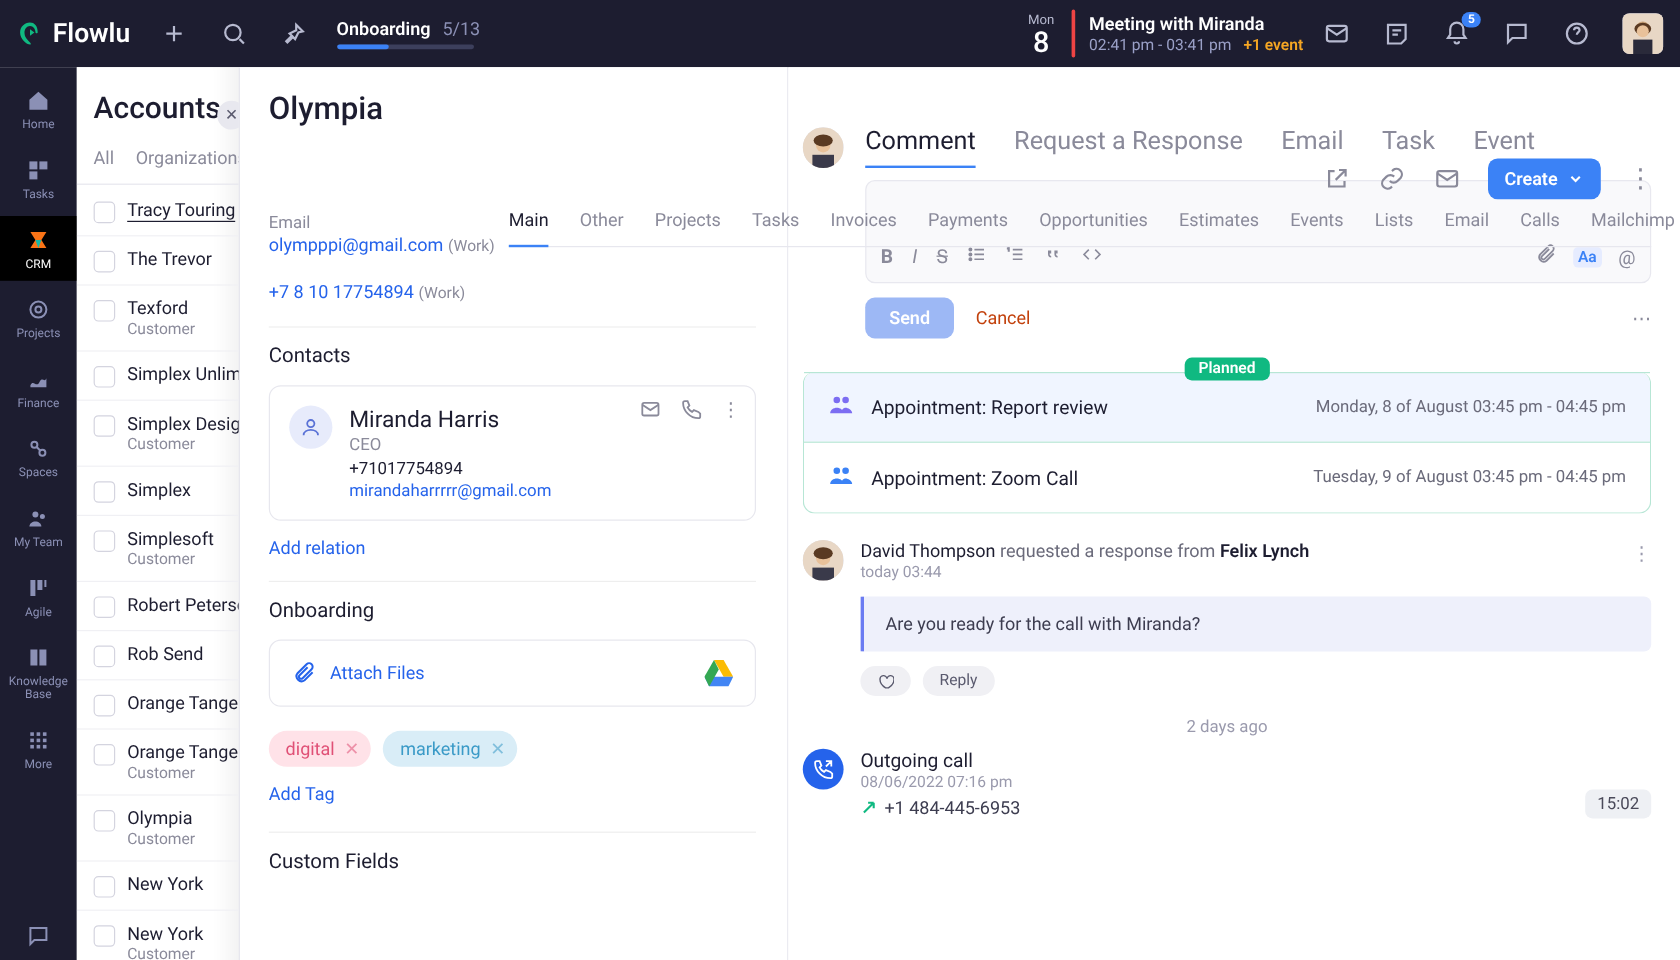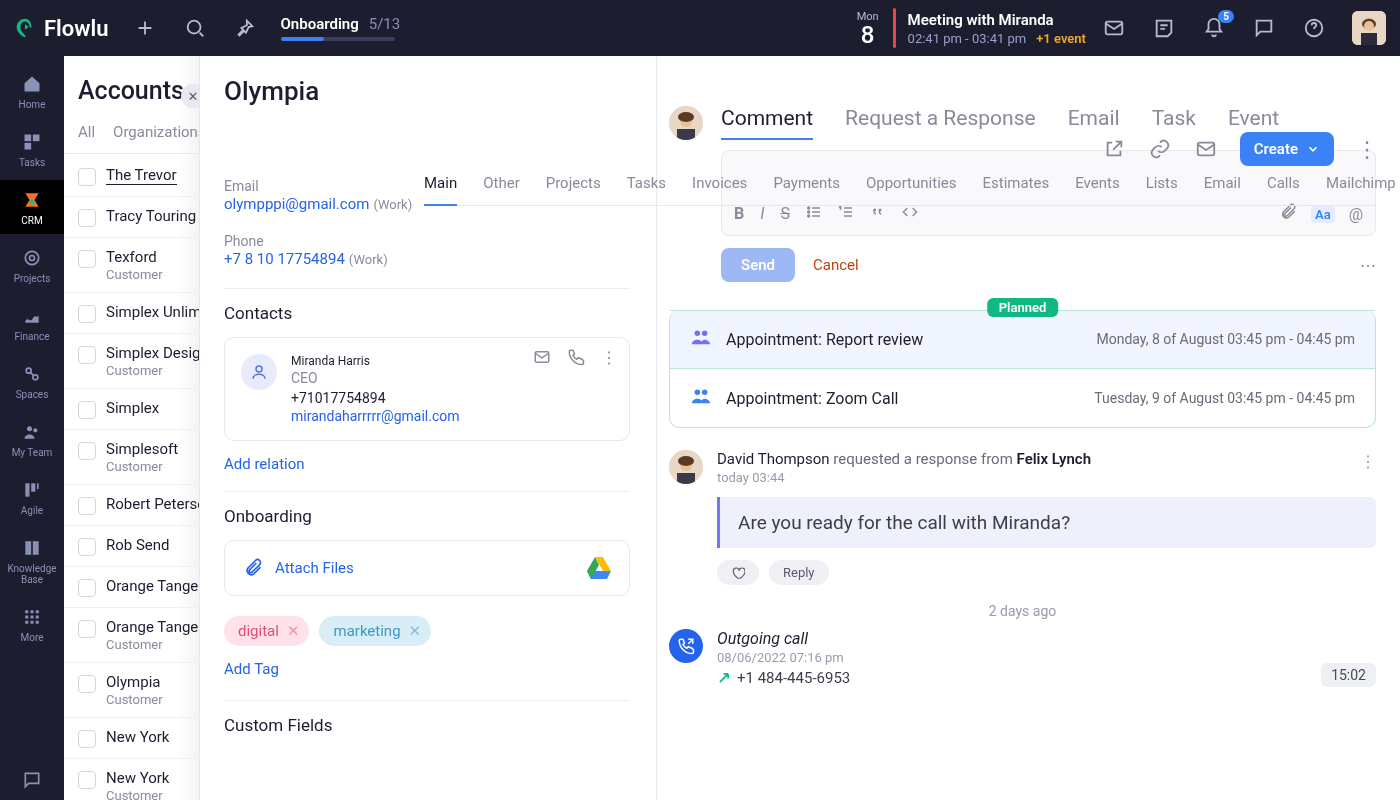--- a/index.html
+++ b/index.html
@@ -66,21 +66,21 @@
   .det-header{display:flex;align-items:center;justify-content:space-between;}
   .det-title{font-size:26px;font-weight:500;}
   .det-body{padding-top:24px;}
   .field-lbl{font-size:14px;color:#8a8a9a;}
   .field-val{font-size:15px;color:#2563eb;margin-top:2px;}
   .field-note{font-size:13px;color:#8a8a9a;margin-left:4px;}
   .field-block{margin-bottom:20px;}
   .section-title{font-size:17px;color:#1d1d30;margin:14px 0 14px;}
   .contact-card{border:1px solid #e7e7ee;border-radius:10px;padding:16px;display:flex;gap:14px;position:relative;}
   .contact-ava{width:36px;height:36px;border-radius:50%;background:#e7ebfb;display:flex;align-items:center;justify-content:center;color:#5a72d6;}
-  .contact-info .cname{font-size:12px;}
+  .contact-info .cname{font-size:19px;}
   .contact-info .crole{font-size:14px;color:#8a8a9a;margin-top:2px;}
   .contact-info .cphone{font-size:14px;color:#1d1d30;margin-top:4px;}
   .contact-info .cmail{font-size:14px;color:#2563eb;margin-top:2px;}
   .contact-actions{position:absolute;right:12px;top:10px;display:flex;gap:16px;color:#8a8a9a;}
   .link-action{color:#2563eb;font-size:15px;cursor:pointer;display:inline-block;margin-top:14px;}
   .hr{border:none;border-top:1px solid #eee;margin:18px 0 6px;}
   .attach{border:1px solid #e7e7ee;border-radius:10px;padding:16px 18px;display:flex;align-items:center;gap:12px;justify-content:space-between;margin-top:14px;}
   .attach-left{display:flex;align-items:center;gap:12px;color:#2563eb;font-size:15px;}
   .tags{display:flex;gap:10px;margin-top:20px;}
   .tag{display:flex;align-items:center;gap:8px;border-radius:18px;padding:6px 10px 6px 14px;font-size:15px;}
@@ -124,29 +124,29 @@
   .appt.first{background:#f0f5ff;border-radius:10px 10px 0 0;}
 
   .feed{margin-top:22px;}
   .feed-item{display:flex;gap:14px;position:relative;}
   .feed-ava{width:34px;height:34px;border-radius:50%;overflow:hidden;flex:none;background:#e0e0e8;}
   .feed-body{flex:1;}
   .feed-head{font-size:15px;color:#6a6a7a;}
   .feed-head .who{color:#1d1d30;}
   .feed-head .target{color:#1d1d30;font-weight:600;}
   .feed-time{font-size:13px;color:#9a9aad;margin-top:2px;}
-  .feed-quote{margin-top:12px;border-left:3px solid #6b7cf2;background:#eef0fb;padding:14px 18px;border-radius:0 6px 6px 0;font-size:19px;color:#3d3d50;}
+  .feed-quote{margin-top:12px;border-left:3px solid #6b7cf2;background:#eef0fb;padding:14px 18px;border-radius:0 6px 6px 0;font-size:15px;color:#3d3d50;}
   .feed-actions{display:flex;gap:10px;margin-top:12px;}
   .pill{background:#f0f0f4;border-radius:16px;padding:5px 14px;font-size:13px;color:#5a5a6e;display:flex;align-items:center;gap:6px;cursor:pointer;}
   .feed-kebab{position:absolute;right:0;top:2px;color:#9a9aad;cursor:pointer;}
   .days-ago{text-align:center;color:#9a9aad;font-size:14px;margin:18px 0 10px;}
 
   .call-item{display:flex;gap:14px;align-items:flex-start;}
   .call-ic{width:34px;height:34px;border-radius:50%;background:#2563eb;color:#fff;display:flex;align-items:center;justify-content:center;flex:none;}
-  .call-body .ct{font-size:16px;font-style:italic;}
+  .call-body .ct{font-size:16px;}
   .call-body .cwhen{font-size:13px;color:#9a9aad;margin-top:2px;}
   .call-body .cnum{font-size:15px;color:#3d3d50;margin-top:4px;display:flex;align-items:center;gap:6px;}
   .call-dur{margin-left:auto;background:#eef0f4;border-radius:6px;padding:4px 10px;font-size:14px;color:#4a4a5a;align-self: flex-end;}
 
   
   .full-tabs{position:absolute;top:118px;left:224px;right:24px;display:flex;gap:26px;font-size:15px;color:#8a8a9a;border-bottom:1px solid #e7e7ee;padding-left:0;}
   .full-tabs .ft{padding-bottom:12px;cursor:pointer;}
   .full-tabs .ft.active{color:#1d1d30;border-bottom:2px solid #3b82f6;margin-bottom:-1px;}
 
   .content-area{position:relative;flex:1;display:flex;}
@@ -370,27 +370,27 @@
         <div class="acc-title">Accounts</div>
       </div>
     <div class="acc-tabs">
       <div class="tab">All</div>
       <div class="tab cut">Organizations</div>
     </div>
     <div class="acc-list" id="acc-list">
         <div class="acc-row">
           <div class="cb"></div>
           <div class="txts">
+            <span class="name">Tracy Touring</span>
+          </div>
+        </div>
+        <div class="acc-row">
+          <div class="cb"></div>
+          <div class="txts">
             <span class="name">The Trevor</span>
-          </div>
-        </div>
-        <div class="acc-row">
-          <div class="cb"></div>
-          <div class="txts">
-            <span class="name">Tracy Touring</span>
           </div>
         </div>
         <div class="acc-row">
           <div class="cb"></div>
           <div class="txts">
             <span class="name">Texford</span>
             <span class="sub">Customer</span>
           </div>
         </div>
         <div class="acc-row">
@@ -515,21 +515,20 @@
       <div class="det-header">
           <div class="det-title">Olympia</div>
         </div>
       <div style="height:48px"></div>
       <div class="det-body">
         <div class="field-block">
           <div class="field-lbl">Email</div>
           <div><span class="field-val">olympppi@gmail.com</span><span class="field-note">(Work)</span></div>
         </div>
         <div class="field-block">
-          <div class="field-lbl">Phone</div>
           <div><span class="field-val">+7 8 10 17754894</span><span class="field-note">(Work)</span></div>
         </div>
         <hr class="hr">
         <div class="section-title">Contacts</div>
         <div class="contact-card">
           <div class="contact-ava">
               <svg width="18" height="18" viewBox="0 0 24 24" fill="none" stroke="currentColor" stroke-width="2">
                 <circle cx="12" cy="8" r="4"></circle>
                 <path d="M4 21c0-4 4-6 8-6s8 2 8 6"></path>
               </svg>

